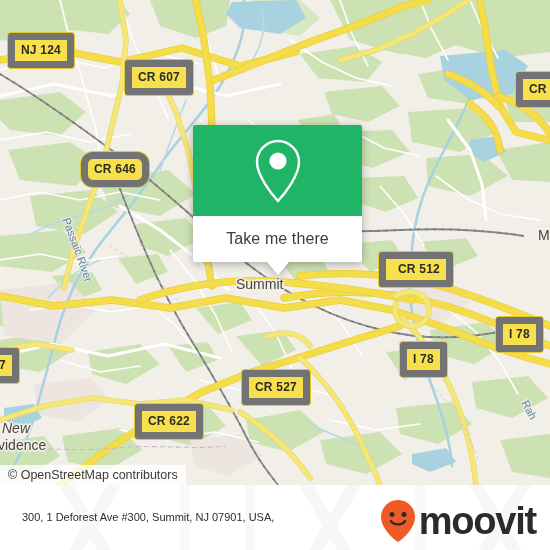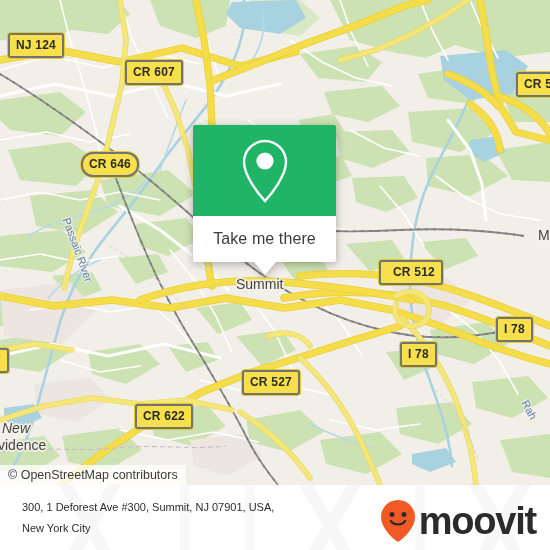--- a/index.html
+++ b/index.html
@@ -52,38 +52,38 @@
     color: #5b7fa6;
     text-shadow:
       1.4px 0 1px #f2efe9, -1.4px 0 1px #f2efe9,
       0 1.4px 1px #f2efe9, 0 -1.4px 1px #f2efe9;
   }
 
   
   .shield {
     position: absolute;
     background: #f7e04b;
-    border: 2px solid #737373;
+    border: 7px solid #737373;
     border-radius: 3px;
     box-shadow: 0 0 0 1px #e3c92c;
     color: #2b2b28;
     font-size: 12px;
     font-weight: bold;
     line-height: 1;
     padding: 4px 6px 5px 6px;
     letter-spacing: .2px;
     white-space: nowrap;
   }
 
   
   #callout {
     position: absolute;
     left: 193px;
     top: 125px;
-    width: 143px;
+    width: 169px;
     filter: drop-shadow(0 2px 4px rgba(0,0,0,0.30));
   }
   #callout-head {
     height: 91px;
     background: #20b566;
     border-radius: 2px 2px 0 0;
     display: flex;
     align-items: center;
     justify-content: center;
   }
@@ -375,21 +375,21 @@
 
       <path class="bnd" d="M0,452 C40,446 78,452 116,448 C154,444 190,450 226,446"></path>
       <path class="pth" d="M436,390 C456,410 470,434 478,460"></path>
       <path class="pth" d="M110,246 C140,264 166,286 188,312"></path>
     </svg>
 
     <div class="shield" style="left:8px;  top:33px;">NJ 124</div>
     <div class="shield" style="left:125px;top:60px;">CR 607</div>
     <div class="shield" style="left:516px;top:72px;">CR 527</div>
     <div class="shield" style="left:81px; top:152px;border-radius:12px;">CR 646</div>
-    <div class="shield" style="left:379px;top:260px;padding-left:12px;">CR 512</div>
+    <div class="shield" style="left:379px;top:252px;padding-left:12px;">CR 512</div>
     <div class="shield" style="left:496px;top:317px;">I 78</div>
     <div class="shield" style="left:400px;top:342px;">I 78</div>
     <div class="shield" style="left:242px;top:370px;">CR 527</div>
     <div class="shield" style="left:135px;top:404px;">CR 622</div>
     <div class="shield" style="left:-14px;top:348px;">7</div>
 
     <div class="map-label place-label" style="left:236px;top:276px;">Summit</div>
     <div class="map-label place-label" style="left:2px;  top:420px;font-style:italic;">New</div>
     <div class="map-label place-label" style="left:-2px; top:437px;">vidence</div>
     <div class="map-label place-label" style="left:538px;top:227px;">M</div>
@@ -427,21 +427,20 @@
       </g>
       <g fill="none" stroke="#f4f4f4" stroke-width="10">
         <path d="M185,-10 L185,75"></path>
         <path d="M250,-10 L250,75"></path>
         <path d="M420,-10 L420,75"></path>
       </g>
     </svg>
 
     <div id="address">
       <div>300, 1 Deforest Ave #300, Summit, NJ 07901, USA,</div>
-      <div>New York City</div>
     </div>
 
     <div id="brand">
       <svg id="brand-mark" width="36" height="44" viewBox="0 0 36 44">
         <path d="M18 1 C8.6 1 1 8.6 1 18 C1 29 13 40 18 43 C23 40 35 29 35 18 C35 8.6 27.4 1 18 1 Z" fill="#f15a24"></path>
         <circle cx="12" cy="15.5" r="2.5" fill="#2b2b2b"></circle>
         <circle cx="24" cy="15.5" r="2.5" fill="#2b2b2b"></circle>
         <path d="M11 22 C13.5 26.5 22.5 26.5 25 22" fill="none" stroke="#2b2b2b" stroke-width="2.4" stroke-linecap="round"></path>
       </svg>
       <span id="brand-name">moovit</span>

